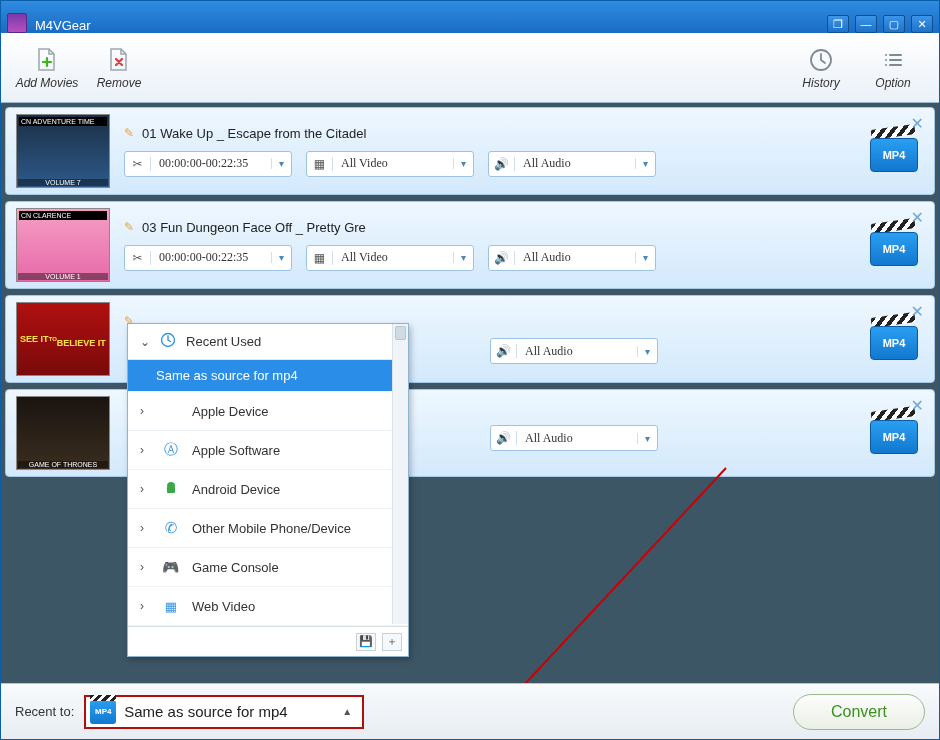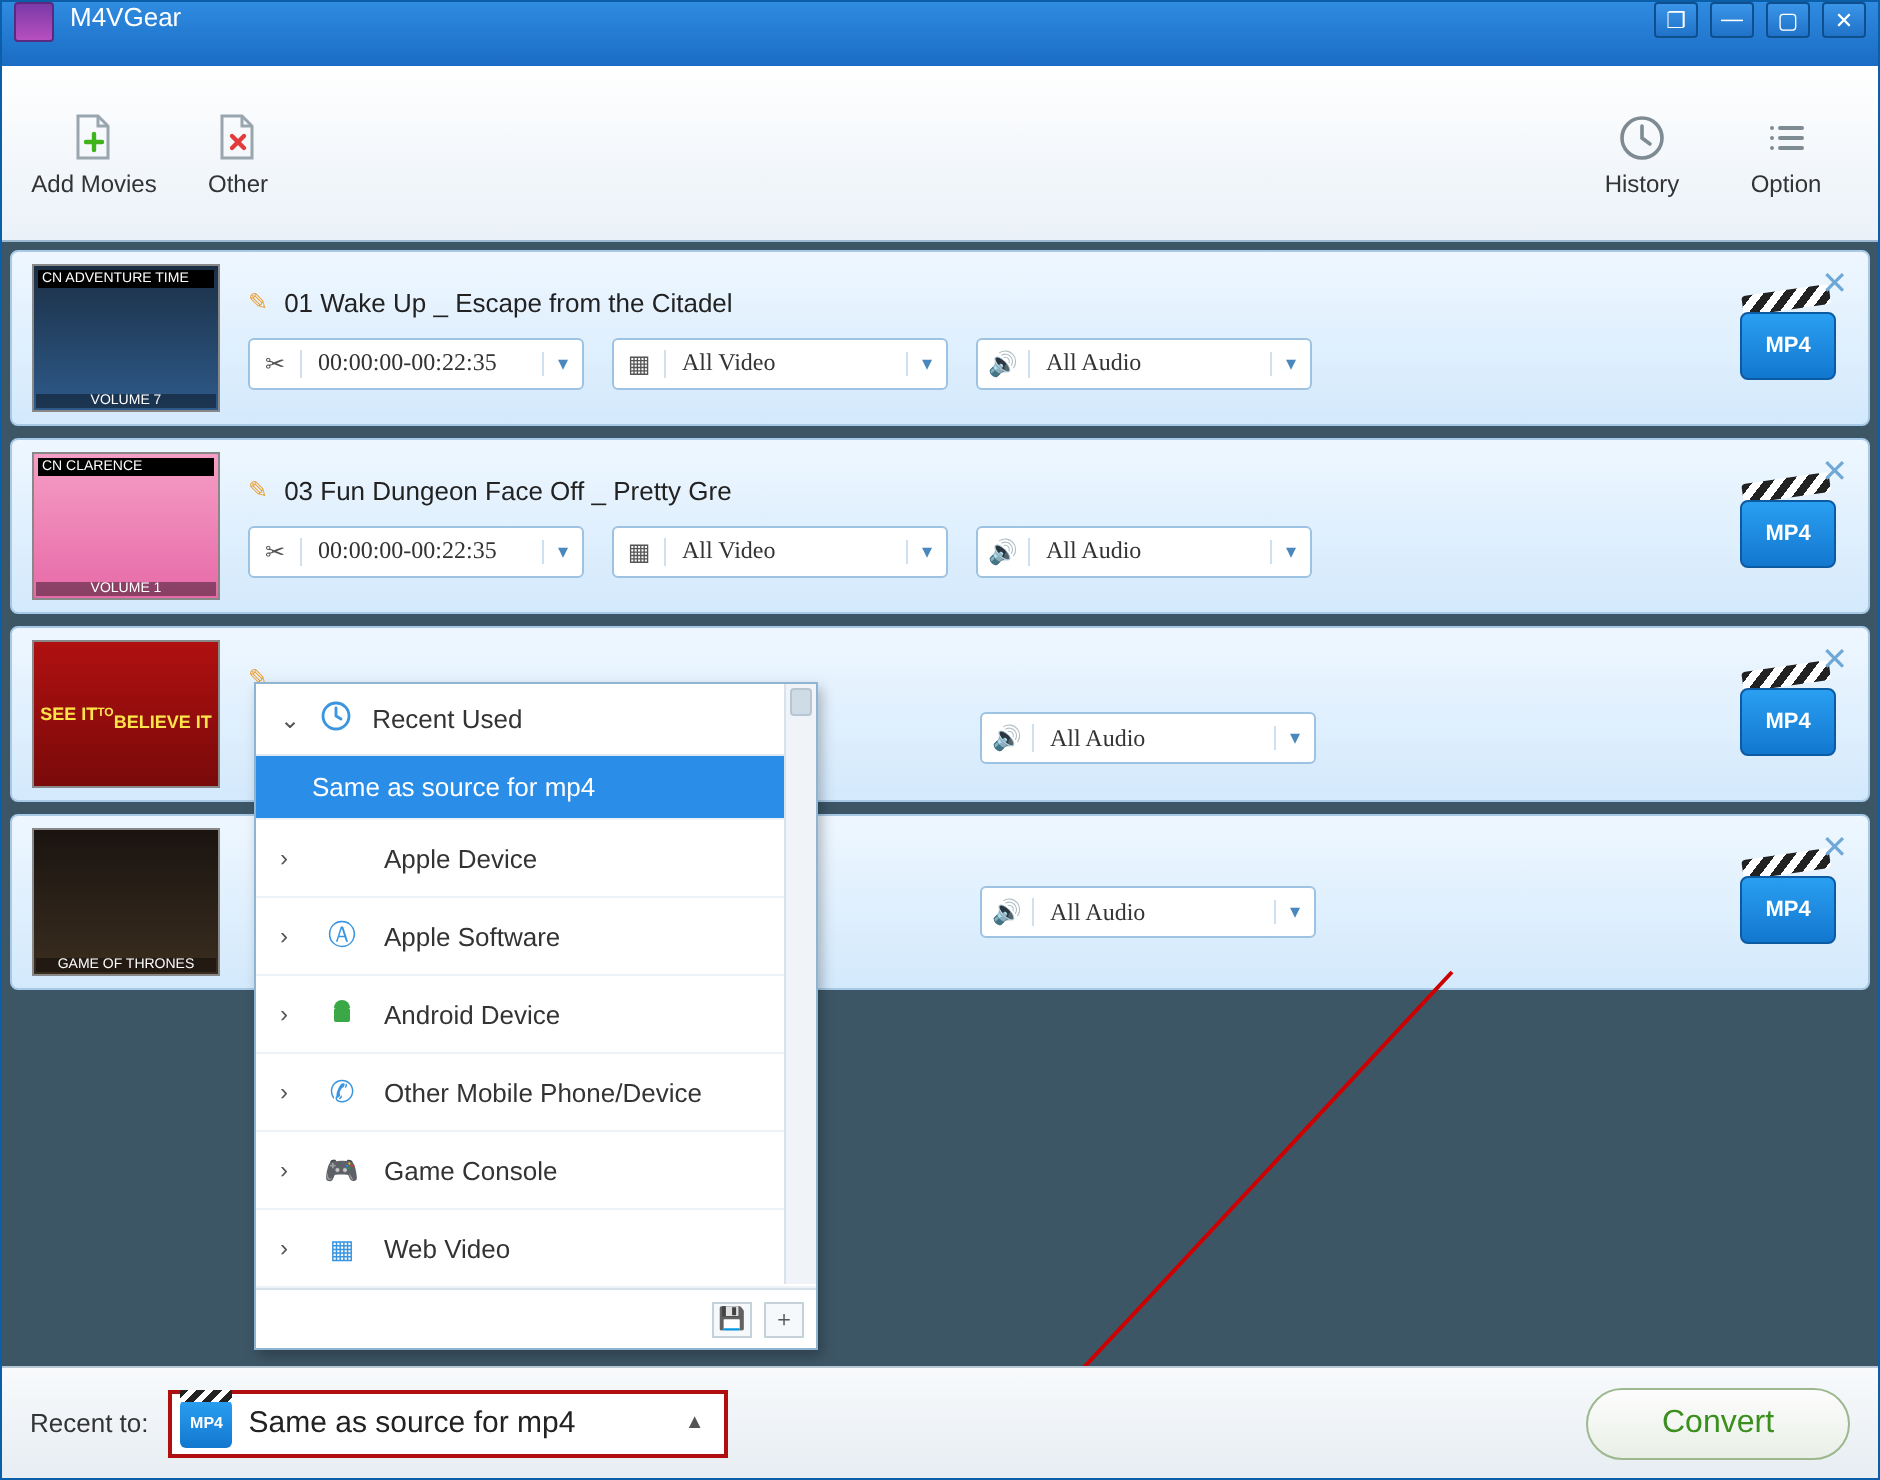--- a/index.html
+++ b/index.html
@@ -1,26 +1,26 @@
 <!DOCTYPE html>
 <html><head>
 <meta charset="utf-8">
 <style>
 * { margin: 0; padding: 0; box-sizing: border-box; font-family: "Segoe UI", Tahoma, sans-serif; }
 body { background: #fff; width: 940px; height: 740px; overflow: hidden; }
 
 .window { width: 940px; height: 740px; border: 1px solid #0b5ea8; background: #3d5666; display: flex; flex-direction: column; }
 
-.titlebar { height: 32px; background: linear-gradient(#2f8ce0, #1a6cc4); display: flex; align-items: flex-start; padding: 0 6px; color: #fff; font-size: 13px; }
+.titlebar { height: 32px; background: linear-gradient(#2f8ce0, #1a6cc4); display: flex; align-items: flex-end; padding: 0 6px; color: #fff; font-size: 13px; }
 .titlebar .app-icon { width: 20px; height: 20px; background: linear-gradient(#7a3aa8,#b84fbf); border: 1px solid #5a2a80; border-radius: 2px; margin-right: 8px; }
 .titlebar .title { flex: 1; }
 .titlebar .win-btns { display: flex; gap: 6px; }
 .titlebar .win-btn { width: 22px; height: 18px; border: 1px solid #0d4f8f; background: linear-gradient(#3b95e8,#1f72c8); color: #fff; font-size: 11px; display: flex; align-items: center; justify-content: center; cursor: pointer; border-radius: 2px; }
 
-.toolbar { height: 88px; background: linear-gradient(#ffffff,#eaf1f8); border-bottom: 1px solid #9db9d2; display: flex; align-items: center; padding: 0 10px; }
+.toolbar { height: 70px; background: linear-gradient(#ffffff,#eaf1f8); border-bottom: 1px solid #9db9d2; display: flex; align-items: center; padding: 0 10px; font-style: italic; }
 .tool-btn { display: flex; flex-direction: column; align-items: center; justify-content: center; width: 72px; height: 60px; cursor: pointer; font-size: 12px; color: #333; }
 .tool-icon { width: 28px; height: 28px; margin-bottom: 2px; display: flex; align-items: center; justify-content: center; }
 .toolbar-spacer { flex: 1; }
 
 .content { flex: 1; background: #3d5666; overflow: hidden; position: relative; padding: 4px; }
 
 .movie-row { background: linear-gradient(#eef7ff,#d3e9fc); border: 1px solid #a7c9e6; border-radius: 4px; margin-bottom: 6px; display: flex; align-items: center; height: 88px; position: relative; padding: 6px 10px; }
 .thumb { width: 94px; height: 74px; background: #000; border: 1px solid #888; margin-right: 14px; display: flex; flex-direction: column; align-items: center; justify-content: center; color: #fff; font-size: 8px; overflow: hidden; position: relative; }
 .thumb .tl { position:absolute; top:2px; left:2px; right:2px; background:#000; color:#fff; font-size:7px; padding:1px 2px; }
 .thumb-body { flex:1; width:100%; }
@@ -102,21 +102,21 @@
       <span>Add Movies</span>
     </div>
     <div class="tool-btn">
       <div class="tool-icon">
         <svg width="28" height="28" viewBox="0 0 28 28">
             <path d="M6 3h10l5 5v16H6z" fill="none" stroke="#9aa6ad" stroke-width="1.5"></path>
             <path d="M16 3v5h5" fill="none" stroke="#9aa6ad" stroke-width="1.5"></path>
             <path d="M11 13l6 6M17 13l-6 6" stroke="#e23b3b" stroke-width="2.2" stroke-linecap="round"></path>
           </svg>
       </div>
-      <span>Other</span>
+      <span>Remove</span>
     </div>
     <div class="toolbar-spacer"></div>
     <div class="tool-btn">
       <div class="tool-icon">
         <svg width="26" height="26" viewBox="0 0 26 26">
             <circle cx="13" cy="13" r="10" fill="none" stroke="#7f8b93" stroke-width="1.8"></circle>
             <path d="M13 7v6l4 3" fill="none" stroke="#7f8b93" stroke-width="1.8" stroke-linecap="round"></path>
           </svg>
       </div>
       <span>History</span>

